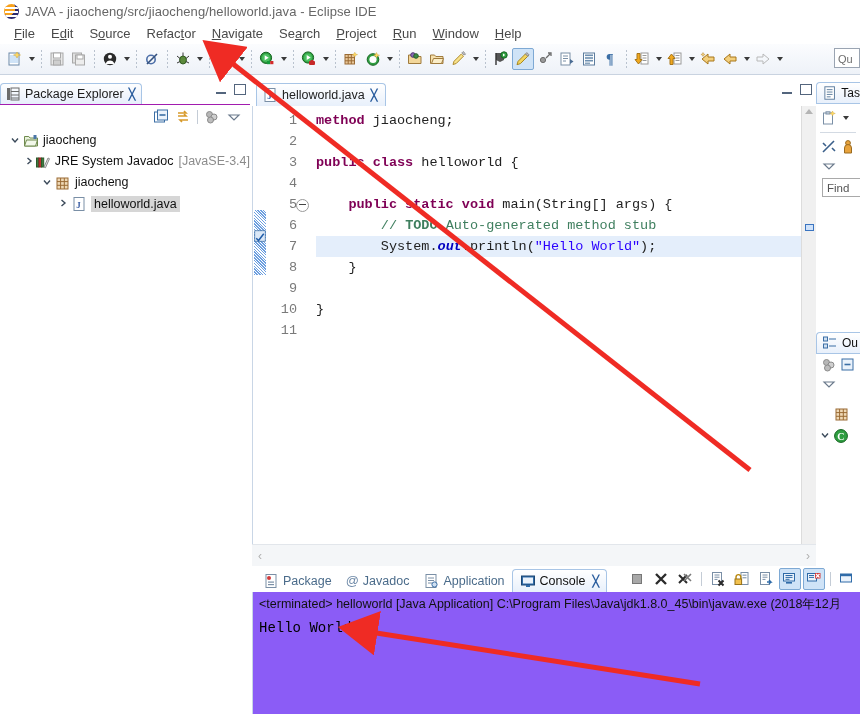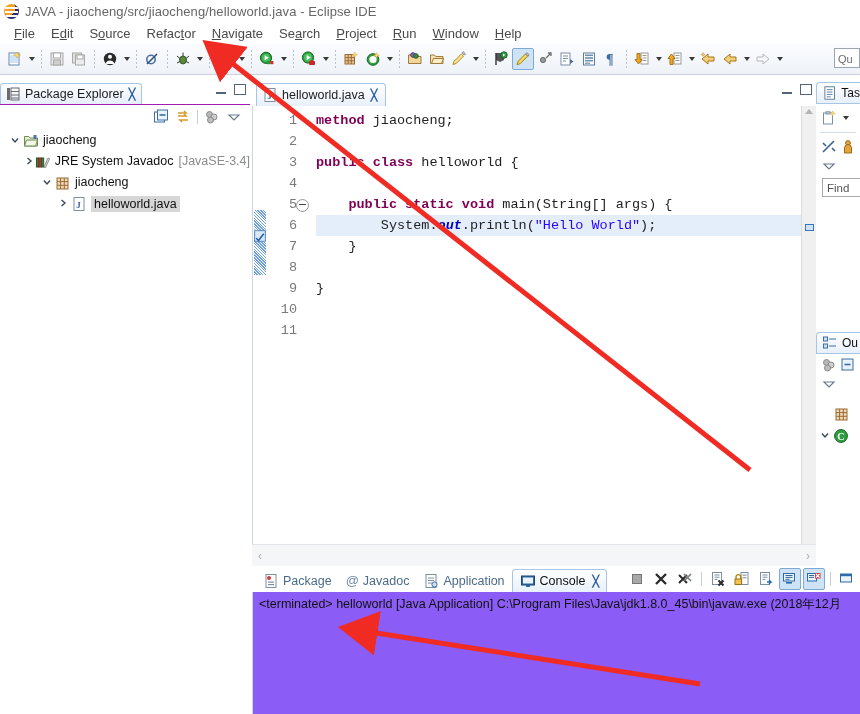--- a/index.html
+++ b/index.html
@@ -537,20 +537,21 @@
         <div>10</div>
         <div>11</div>
       </div>
 
       <div class="code">
         <div class="ln"><span class="kw">method</span> jiaocheng;</div>
         <div class="ln"></div>
         <div class="ln"><span class="kw">public class</span> helloworld {</div>
         <div class="ln"></div>
         <div class="ln">    <span class="kw">public static void</span> main(String[] args) {</div>
+        <div class="ln"><span class="cmt">        // </span><span class="todo">TODO</span><span class="cmt"> Auto-generated method stub</span></div>
         <div class="ln hl">        System.<span class="fld">out</span>.println(<span class="str">"Hello World"</span>);</div>
         <div class="ln">    }</div>
         <div class="ln"></div>
         <div class="ln">}</div>
         <div class="ln"></div>
       </div>
 
       <div class="vscroll">
         <div class="uparrow"></div>
         <div class="ovmark"></div>
@@ -764,20 +765,21 @@
           <svg class="ico" viewBox="0 0 16 16">
               <rect x="1.5" y="3" width="11" height="8" fill="#eaf2fb" stroke="#2f6ba8"></rect>
               <rect x="1.5" y="3" width="11" height="2.2" fill="#2f6ba8"></rect>
             </svg>
         </span>
       </div>
     </div>
 
     <div id="console-body">
       <div class="cterm">&lt;terminated&gt; helloworld [Java Application] C:\Program Files\Java\jdk1.8.0_45\bin\javaw.exe (2018年12月</div>
+      <div class="cout">Hello World</div>
     </div>
   </div>
 </div>
 
 <svg id="annot">
   <defs>
     <marker id="ah" markerWidth="9" markerHeight="9" refX="1.5" refY="4.5" orient="auto">
       <path d="M0,0 L0,9 L8,4.5 z" fill="#ef2b24"></path>
     </marker>
   </defs>

